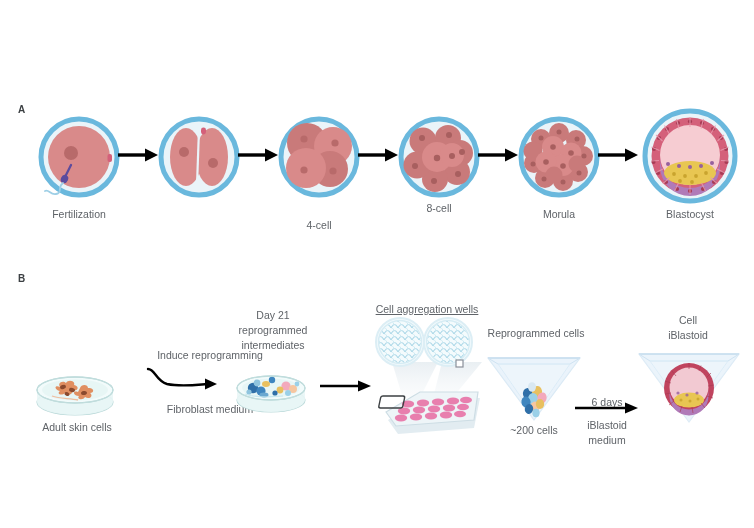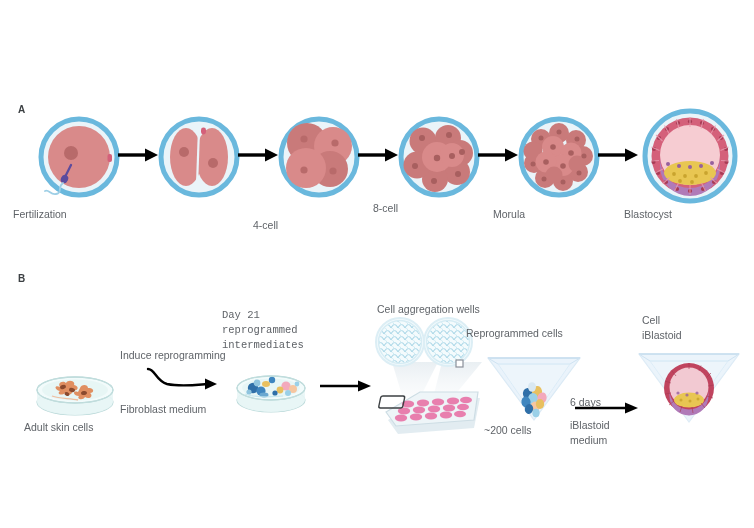--- a/index.html
+++ b/index.html
@@ -16,20 +16,21 @@
     position:absolute;
     font-size:10px;
     font-weight:bold;
     color:#3c4043;
     letter-spacing:0.2px;
   }
   .lbl{
     position:absolute;
     font-size:10.5px;
     color:#5f6368;
+    text-align:center;
     line-height:14px;
     white-space:pre-line;
   }
   .lbl.multi{line-height:15px;}
   svg{display:block;overflow:visible;}
   .stage{position:absolute;}
   .arrowwrap{position:absolute;}
 </style>
 </head>
 <body>
@@ -277,21 +278,21 @@
 
   <div class="lbl" style="left:120px;top:348px;width:180px;">Induce reprogramming</div>
   <div class="arrowwrap" style="left:145px;top:367px;">
     <svg width="75" height="26" viewBox="0 0 75 26">
       <path d="M3 2 C10 2, 11 14, 22 17 C36 20, 50 18, 62 17" stroke="#000" stroke-width="2.4" fill="none" stroke-linecap="round"></path>
       <polygon points="60,11.5 72,17 60,22.5" fill="#000"></polygon>
     </svg>
   </div>
   <div class="lbl" style="left:120px;top:402px;width:180px;">Fibroblast medium</div>
 
-  <div class="lbl multi" style="left:222px;top:308px;width:102px;font-family:Liberation Mono, monospace;">Day 21
+  <div class="lbl multi" style="left:222px;top:308px;width:102px;">Day 21
 reprogrammed
 intermediates</div>
   <div class="stage" style="left:231px;top:360px;">
     <svg width="80" height="58" viewBox="0 0 80 58">
       <ellipse cx="40" cy="40" rx="34" ry="12" fill="#dff0f0" stroke="#b8d8d8" stroke-width="1.2"></ellipse>
       <path d="M6 28 L6 40 A34 12 0 0 0 74 40 L74 28 Z" fill="#e9f6f6" opacity="0.9"></path>
       <ellipse cx="40" cy="28" rx="34" ry="12" fill="#f2fbfb" stroke="#b8d8d8" stroke-width="1.3"></ellipse>
       <ellipse cx="40" cy="28" rx="29" ry="9.5" fill="#e0f3f4" opacity="0.6"></ellipse>
       <g>
         <circle cx="22" cy="28" r="5.2" fill="#2f6fa8"></circle>
@@ -313,21 +314,21 @@
     </svg>
   </div>
 
   <div class="arrowwrap" style="left:320px;top:378px;">
     <svg width="52" height="16" viewBox="0 0 52 16">
       <line x1="0" y1="8" x2="38" y2="8" stroke="#000" stroke-width="2.4"></line>
       <polygon points="38,2.5 51,8 38,13.5" fill="#000"></polygon>
     </svg>
   </div>
 
-  <div class="lbl" style="left:377px;top:302px;width:146px;">Cell aggregation wells</div>
+  <div class="lbl" style="left:354px;top:302px;width:146px;text-decoration:underline;">Cell aggregation wells</div>
   <div class="stage" style="left:370px;top:316px;">
     <svg width="122" height="124" viewBox="0 0 122 124">
       <defs>
         <pattern id="microwells" width="7" height="6" patternUnits="userSpaceOnUse">
           <path d="M0 6 Q3.5 -1 7 6" fill="none" stroke="#aed9e8" stroke-width="1.1"></path>
           <path d="M-3.5 3 Q0 -4 3.5 3" fill="none" stroke="#cbe8f2" stroke-width="0.9"></path>
         </pattern>
         <linearGradient id="beamg" x1="0" y1="0" x2="0" y2="1">
           <stop offset="0%" stop-color="#e8eef2" stop-opacity="0.95"></stop>
           <stop offset="100%" stop-color="#f4f7f9" stop-opacity="0.25"></stop>

